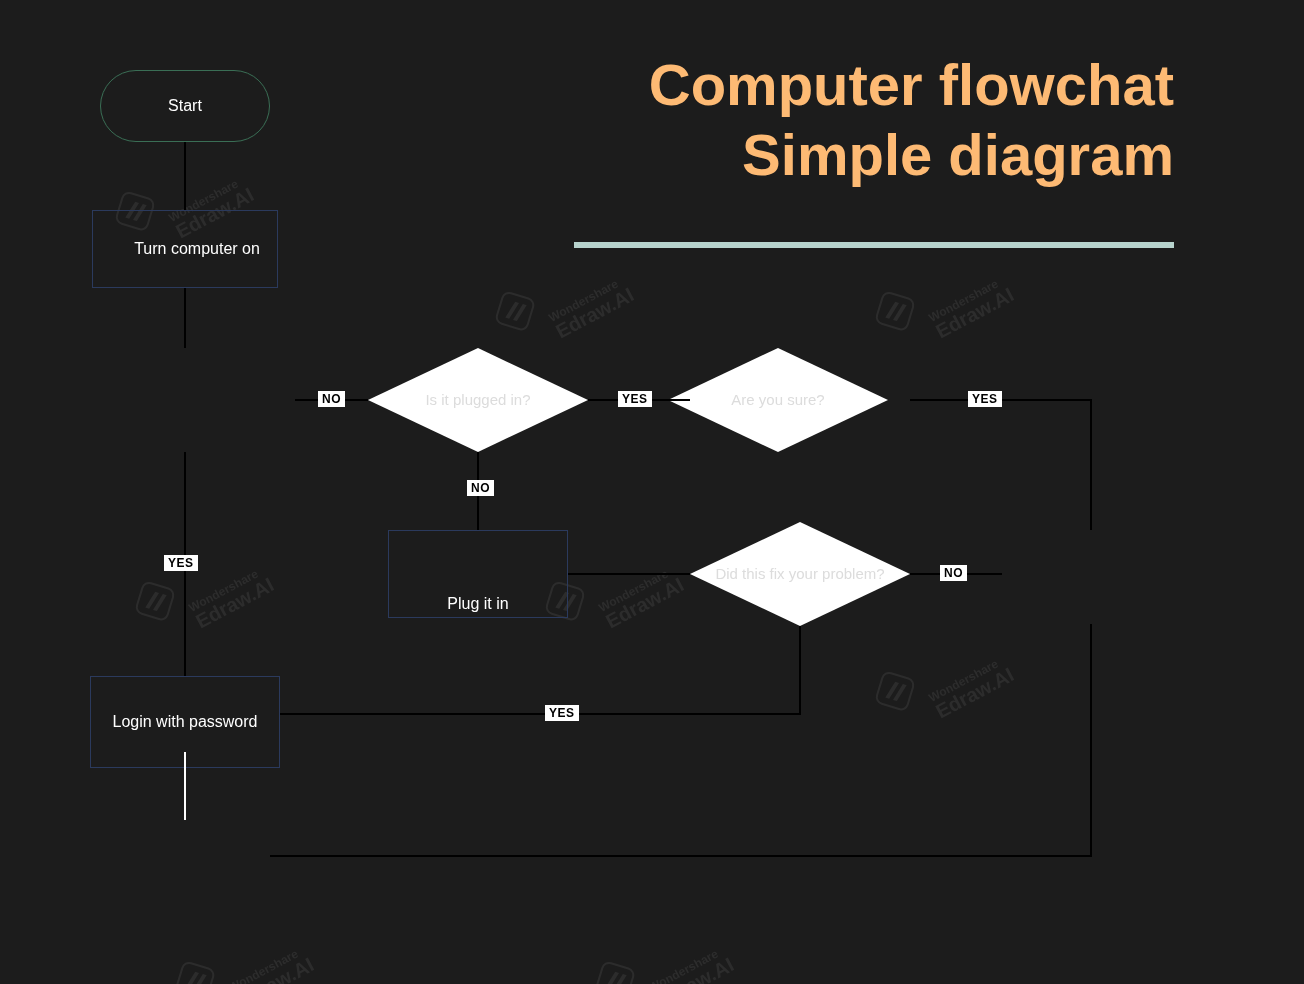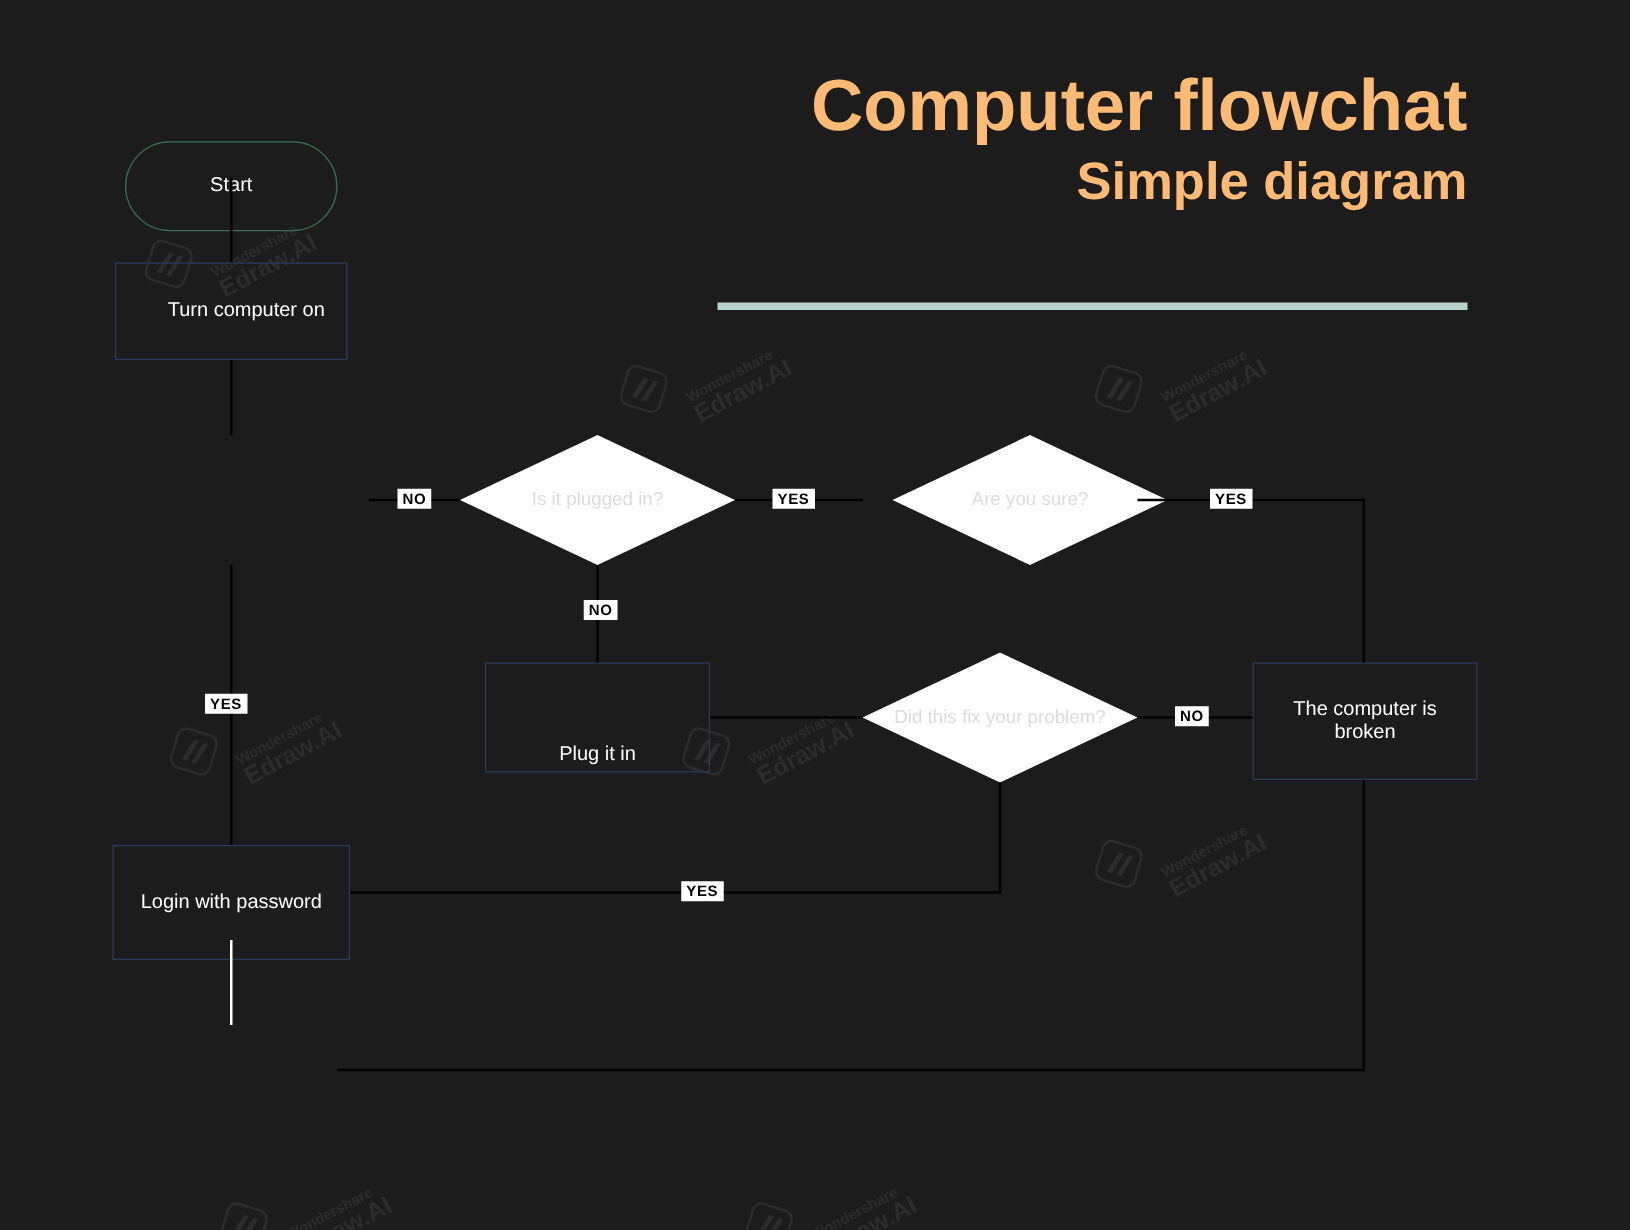--- a/index.html
+++ b/index.html
@@ -1,20 +1,20 @@
 <!DOCTYPE html>
 <html><head>
 <meta charset="utf-8">
 <style>
   * { box-sizing: border-box; margin: 0; padding: 0; }
   html, body { width: 1304px; height: 984px; background: #1c1c1c; font-family: Arial, Helvetica, sans-serif; overflow: hidden; }
   .canvas { position: relative; width: 1304px; height: 984px; }
   .title { position: absolute; right: 130px; top: 50px; text-align: right; color: #fdba74; font-weight: 800; line-height: 1.2; }
   .title .l1 { font-size: 58px; }
-  .title .l2 { font-size: 42px; }
+  .title .l2 { font-size: 58px; }
   .title-underline { position: absolute; right: 130px; top: 242px; width: 600px; height: 6px; background: #b7d3cd; }
   
   .node { position: absolute; display: flex; align-items: center; justify-content: center; color: #ffffff; font-size: 16px; text-align: center; padding: 4px 8px; }
   .terminator { border: 1px solid #3a6e55; border-radius: 40px; background: transparent; }
   .process { border: 1px solid #2b3a5d; background: transparent; }
   .decision { background: transparent; }
   .decision .diamond { position: absolute; inset: 0; }
   .decision .diamond svg { width: 100%; height: 100%; display: block; }
   .decision .dtext { position: relative; z-index: 2; color: #dcdcdc; font-size: 15px; line-height: 1.2; }
   
@@ -45,39 +45,39 @@
 
   <div class="wm" style="left:120px; top:170px;"><span class="logo"></span><span class="t1">Wondershare</span><span class="t2">Edraw.AI</span></div>
   <div class="wm" style="left:500px; top:270px;"><span class="logo"></span><span class="t1">Wondershare</span><span class="t2">Edraw.AI</span></div>
   <div class="wm" style="left:880px; top:270px;"><span class="logo"></span><span class="t1">Wondershare</span><span class="t2">Edraw.AI</span></div>
   <div class="wm" style="left:140px; top:560px;"><span class="logo"></span><span class="t1">Wondershare</span><span class="t2">Edraw.AI</span></div>
   <div class="wm" style="left:550px; top:560px;"><span class="logo"></span><span class="t1">Wondershare</span><span class="t2">Edraw.AI</span></div>
   <div class="wm" style="left:880px; top:650px;"><span class="logo"></span><span class="t1">Wondershare</span><span class="t2">Edraw.AI</span></div>
   <div class="wm" style="left:180px; top:940px;"><span class="logo"></span><span class="t1">Wondershare</span><span class="t2">Edraw.AI</span></div>
   <div class="wm" style="left:600px; top:940px;"><span class="logo"></span><span class="t1">Wondershare</span><span class="t2">Edraw.AI</span></div>
 
-  <div class="node terminator" style="left:100px; top:70px; width:170px; height:72px;margin-top:43px;">
+  <div class="node terminator" style="left:100px; top:70px; width:170px; height:72px;">
     <span>Start</span>
   </div>
 
   <div class="node process" style="left:92px; top:210px; width:186px; height:78px;padding-left:32px;">
     <span>Turn computer on</span>
   </div>
 
 
   <div class="node decision" style="left:368px; top:348px; width:220px; height:104px;">
     <div class="diamond">
         <svg viewBox="0 0 220 104" preserveAspectRatio="none">
           <polygon points="110,0 220,52 110,104 0,52" fill="#ffffff"></polygon>
         </svg>
       </div>
     <span class="dtext">Is it plugged in?</span>
   </div>
 
-  <div class="node decision" style="left:714px; top:348px; width:220px; height:104px;">
+  <div class="node decision" style="left:668px; top:348px; width:220px; height:104px;">
     <div class="diamond">
         <svg viewBox="0 0 220 104" preserveAspectRatio="none">
           <polygon points="110,0 220,52 110,104 0,52" fill="#ffffff"></polygon>
         </svg>
       </div>
     <span class="dtext">Are you sure?</span>
   </div>
 
   <div class="node process" style="left:388px; top:530px; width:180px; height:88px;align-items:flex-end;">
     <span>Plug it in</span>
@@ -85,23 +85,20 @@
 
   <div class="node decision" style="left:690px; top:522px; width:220px; height:104px;">
     <div class="diamond">
         <svg viewBox="0 0 220 104" preserveAspectRatio="none">
           <polygon points="110,0 220,52 110,104 0,52" fill="#ffffff"></polygon>
         </svg>
       </div>
     <span class="dtext">Did this fix your problem?</span>
   </div>
 
-  <div class="node process" style="left:1002px; top:530px; width:180px; height:94px;">
-    <span>The computer is broken</span>
-  </div>
 
   <div class="node process" style="left:90px; top:676px; width:190px; height:92px;">
     <span>Login with password</span>
   </div>
 
 
   <div class="vline" style="left:184px; top:142px; height:68px;"></div>
 
   <div class="vline" style="left:184px; top:288px; height:60px;"></div>
 

